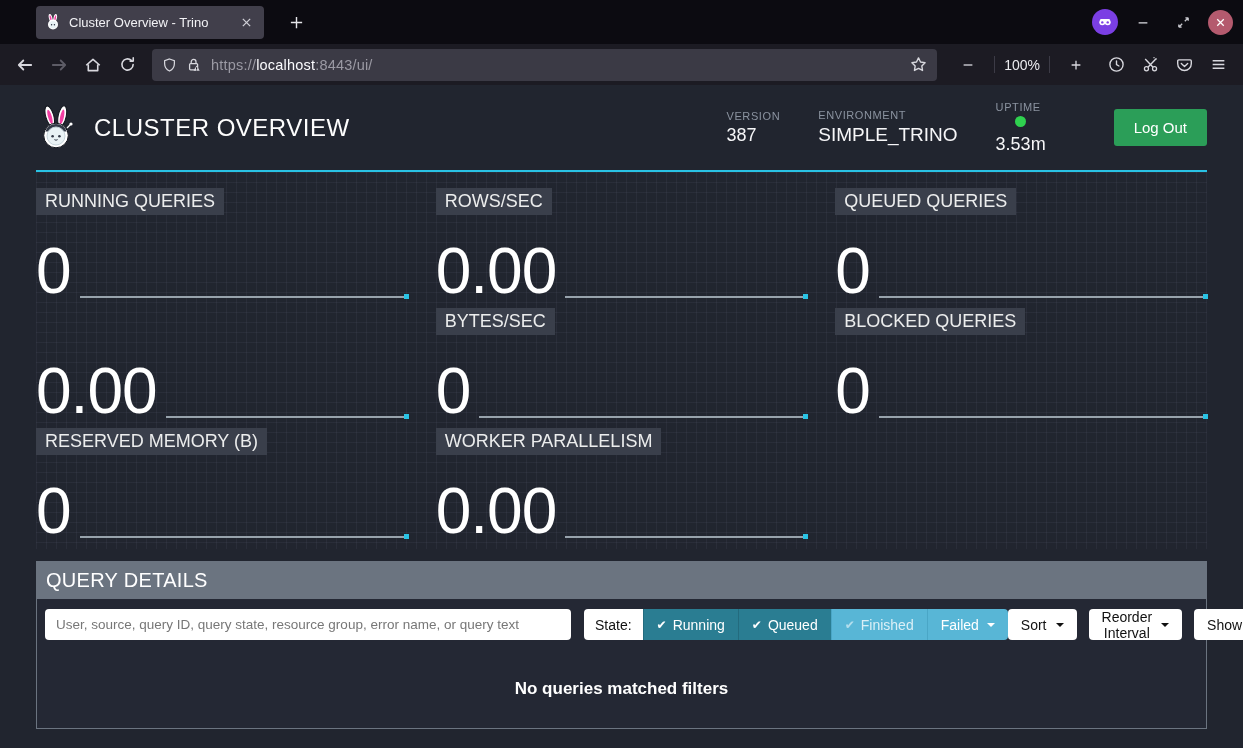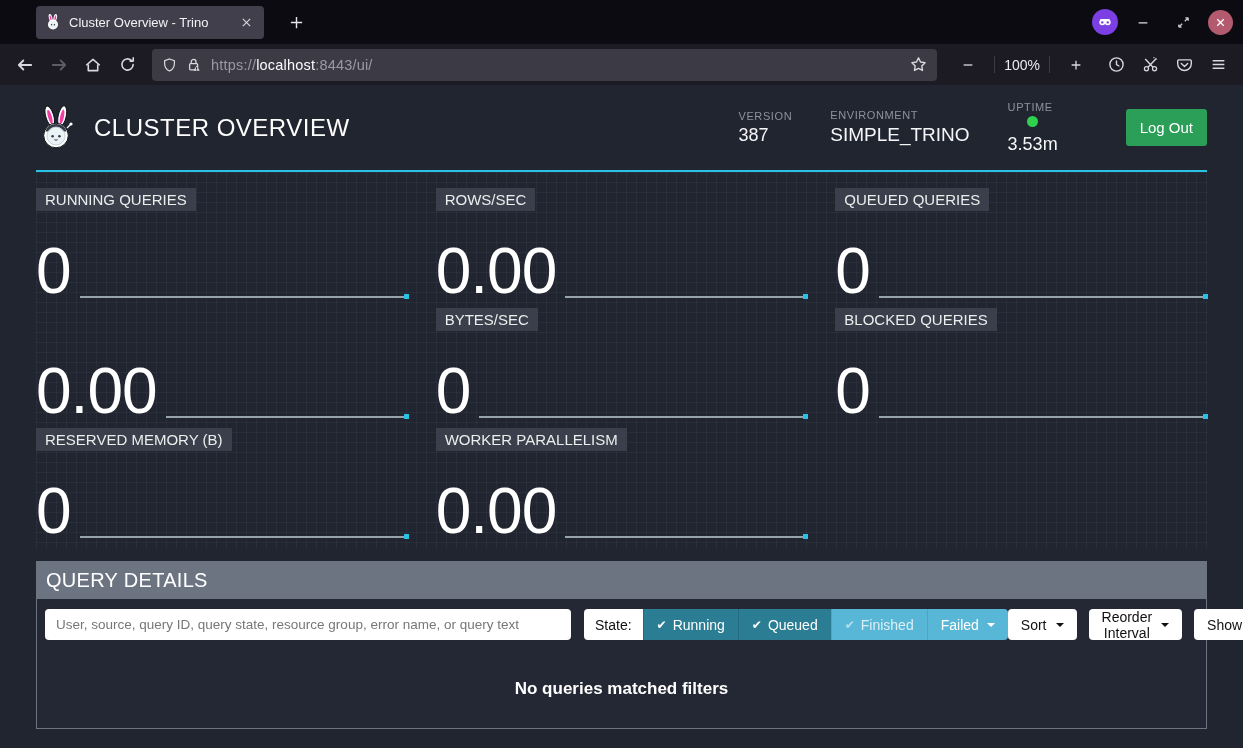--- a/index.html
+++ b/index.html
@@ -34,30 +34,30 @@
                  display:flex; align-items:center; }
   .page-title { font-size:24px; font-weight:400; letter-spacing:.5px; margin-left:18px; color:#fdfdfd; }
   .meta { margin-left:auto; display:flex; align-items:center; gap:38px; }
   .meta-item { display:flex; flex-direction:column; }
   .meta-label { font-size:11px; color:#8b93a0; letter-spacing:.6px; }
   .meta-value { font-size:18px; color:#f6f6f8; margin-top:3px; }
   .meta-value.env { font-size:19px; }
   .uptime-wrap { display:flex; align-items:center; gap:7px;flex-direction:column; }
   .dot { width:11px; height:11px; border-radius:50%; background:#2fd14f; }
   .logout { margin-left:30px; background:#2b9e58; color:#fff; border:none; border-radius:3px;
-            font-size:15px; padding:10px 14px; font-family:inherit; }
+            font-size:15px; padding:10px 20px; font-family:inherit; }
 
   .dashboard { margin:0 36px; padding:16px 0 11px;
     background-image:
       linear-gradient(rgba(150,160,185,.07) 1px, transparent 1px),
       linear-gradient(90deg, rgba(150,160,185,.07) 1px, transparent 1px);
     background-size:10px 10px;
     display:grid; grid-template-columns:repeat(3,1fr); column-gap:28px; row-gap:10px; }
   .tile { height:110px; display:flex; flex-direction:column; }
-  .tile-label { align-self:flex-start; background:#3a3f4b; color:#eceded; font-size:15px;
+  .tile-label { align-self:flex-start; background:#3a3f4b; color:#eceded; font-size:18px;
                 padding:3px 9px; }
   .tile-content { flex:1; display:flex; align-items:flex-end; }
   .tile-value { font-size:64px; font-weight:300; line-height:.92; color:#fff;
                 letter-spacing:-1px; margin-bottom:-3px; }
   .tile-value.cyan { color:#7ed0ef; }
   .spark { flex:1; align-self:stretch; position:relative; margin-left:9px; }
   .spark .line { position:absolute; left:0; right:0; bottom:0; height:2px; background:#97a2ac; }
   .spark .end-dot { position:absolute; right:-1px; bottom:-1px; width:5px; height:5px; background:#29c2e4; }
   .tile.filled .spark .fill { position:absolute; left:0; right:0; top:11px; bottom:0;
                               background:#47505f; border-top:2px solid #99a3b1; }

